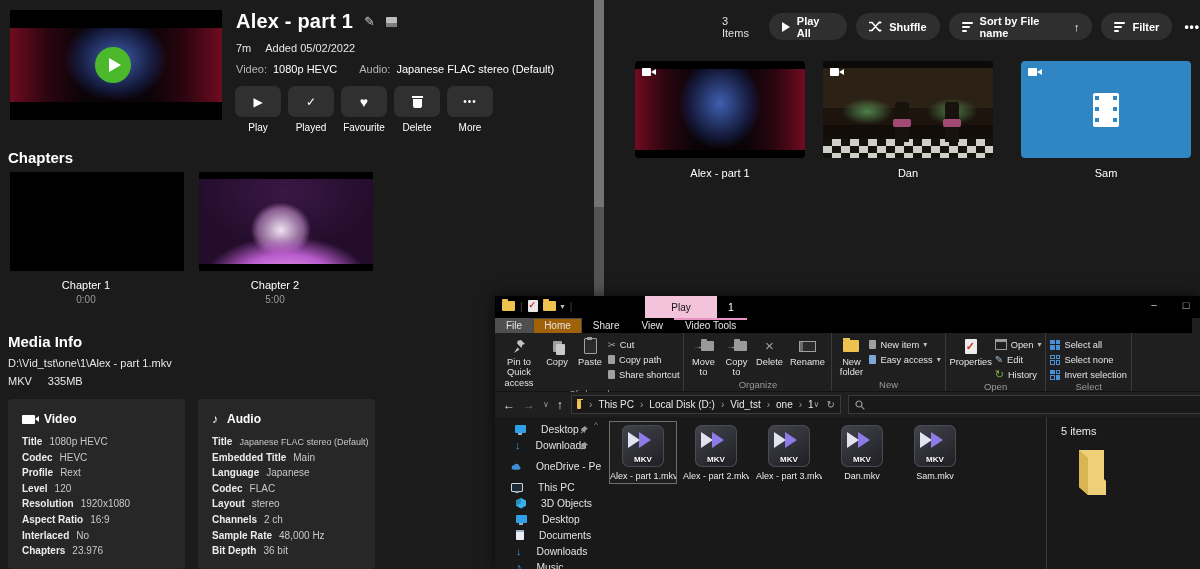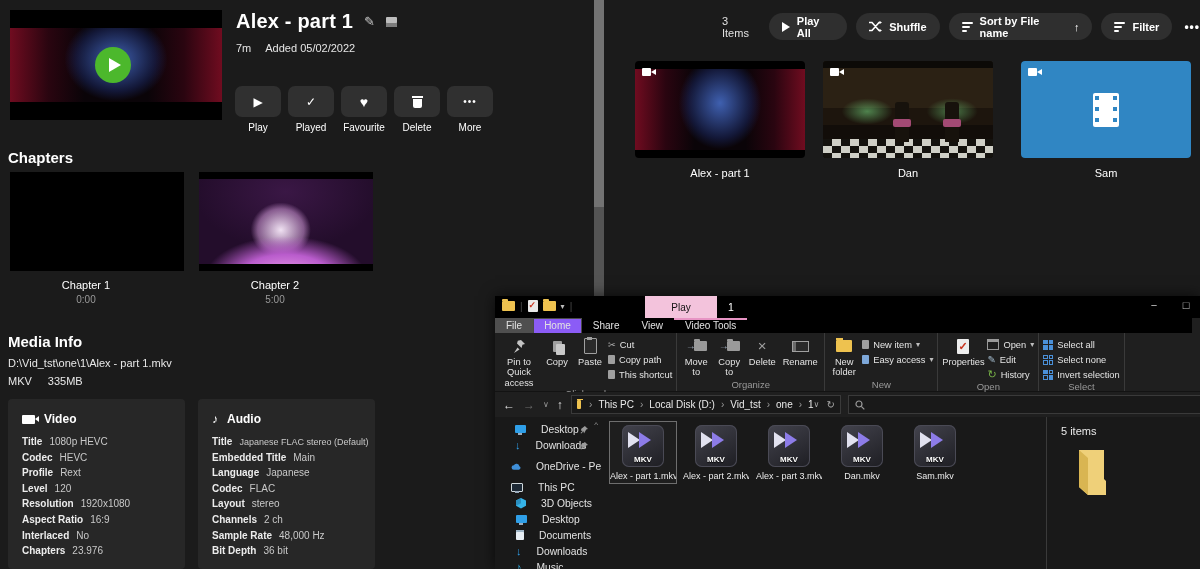--- a/index.html
+++ b/index.html
@@ -118,21 +118,21 @@
   .caret{color:#bdbdbd;font-size:8px;}
   #ctx-header{position:absolute;left:150px;top:0;width:72px;height:22px;background:#f3c3dc;color:#111;
               display:flex;align-items:center;justify-content:center;font-size:10px;cursor:pointer;}
   #win-title{position:absolute;left:233px;top:5px;color:#fff;font-size:10.5px;}
   .winctl{position:absolute;top:3px;width:22px;text-align:center;color:#ccc;font-size:11px;cursor:pointer;}
   #btn-min{left:648px;} #btn-max{left:680px;}
 
   #tabrow{position:absolute;left:0;top:22px;width:697px;height:15px;background:#000;display:flex;}
   .etab{padding:0 11px;line-height:15px;color:#e2e2e2;cursor:pointer;font-size:10px;}
   #tab-file{background:#4f4f4f;}
-  #tab-home{background:#8b5cf6;box-shadow:inset 1px 1px 0 #4a4a4a,inset -1px 0 0 #4a4a4a;}
+  #tab-home{background:#a16207;box-shadow:inset 1px 1px 0 #4a4a4a,inset -1px 0 0 #4a4a4a;}
   #tab-vt{box-shadow:inset 0 2px 0 #e794c4;}
 
   #ribbon{position:absolute;left:0;top:37px;width:705px;height:59px;background:#1f1f1f;
           border-bottom:1px solid #131313;display:flex;box-sizing:border-box;}
   .rgroup{display:flex;flex-direction:column;border-right:1px solid #3a3a3a;padding:2px 4px 0;}
   .rbody{flex:1;display:flex;align-items:flex-start;gap:3px;}
   .rlabel{font-size:9.5px;color:#9a9a9a;text-align:center;height:12px;line-height:12px;}
   .bigbtn{display:flex;flex-direction:column;align-items:center;width:40px;color:#e4e4e4;font-size:9.3px;
           text-align:center;line-height:1.12;padding-top:2px;cursor:pointer;}
   .bigbtn .ico{height:18px;display:flex;align-items:center;justify-content:center;margin-bottom:2px;}
@@ -225,20 +225,27 @@
       <span id="page-title">Alex - part 1</span>
       <span class="pencil">✎</span>
       <span class="img-edit"></span>
     </div>
 
     <div id="meta-row" class="abs">
       <span>7m</span>
       <span>Added 05/02/2022</span>
     </div>
 
+    <div id="stream-row" class="abs">
+      <span class="dimlbl">Video:</span>
+      <span>1080p HEVC</span>
+      <span class="gap"></span>
+      <span class="dimlbl">Audio:</span>
+      <span>Japanese FLAC stereo (Default)</span>
+    </div>
 
     <div id="actions-row" class="abs">
       <div class="action">
         <div class="action-btn">
             <span class="gi">▶</span>
           </div>
         <span class="action-lbl">Play</span>
       </div>
       <div class="action">
         <div class="action-btn">
@@ -473,21 +480,21 @@
             <div class="smallbtn">
               <span class="gicon">✂</span>
               <span>Cut</span>
             </div>
             <div class="smallbtn">
               <span class="pg sm"></span>
               <span>Copy path</span>
             </div>
             <div class="smallbtn">
               <span class="pg sm"></span>
-              <span>This shortcut</span>
+              <span>Share shortcut</span>
             </div>
           </div>
         </div>
         <div class="rlabel">Clipboard</div>
       </div>
 
       <div class="rgroup">
         <div class="rbody">
           <div class="bigbtn narrow">
             <span class="ico">

